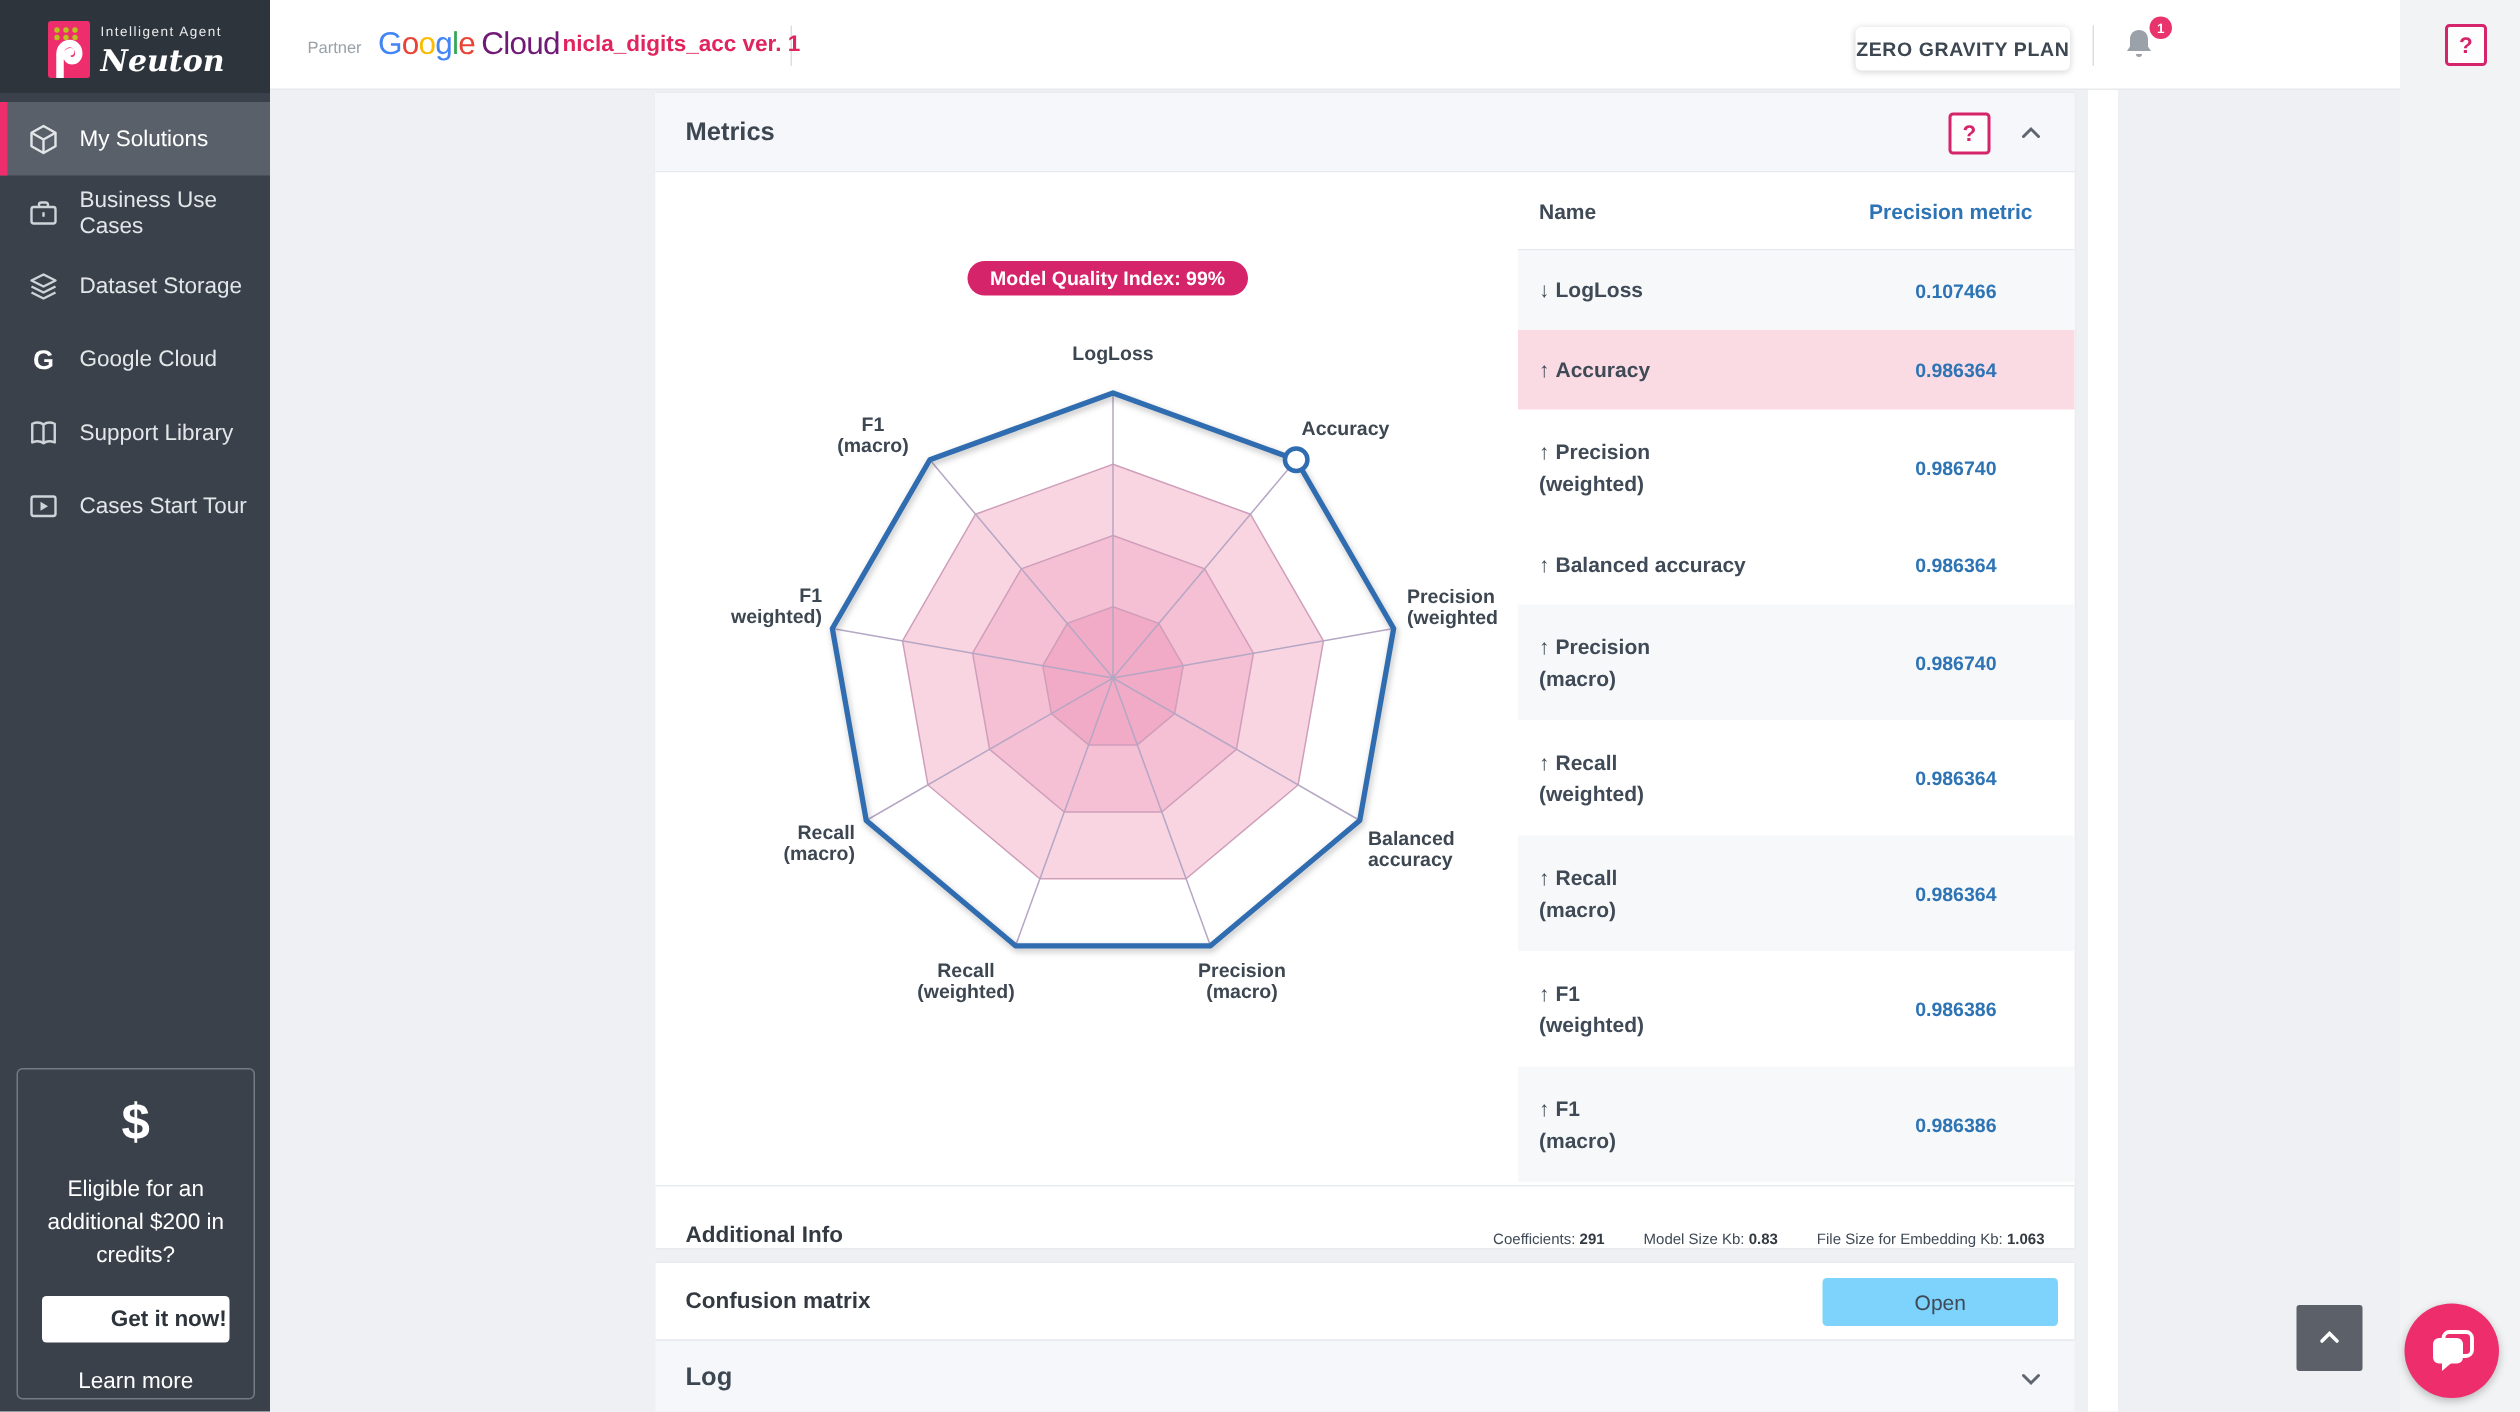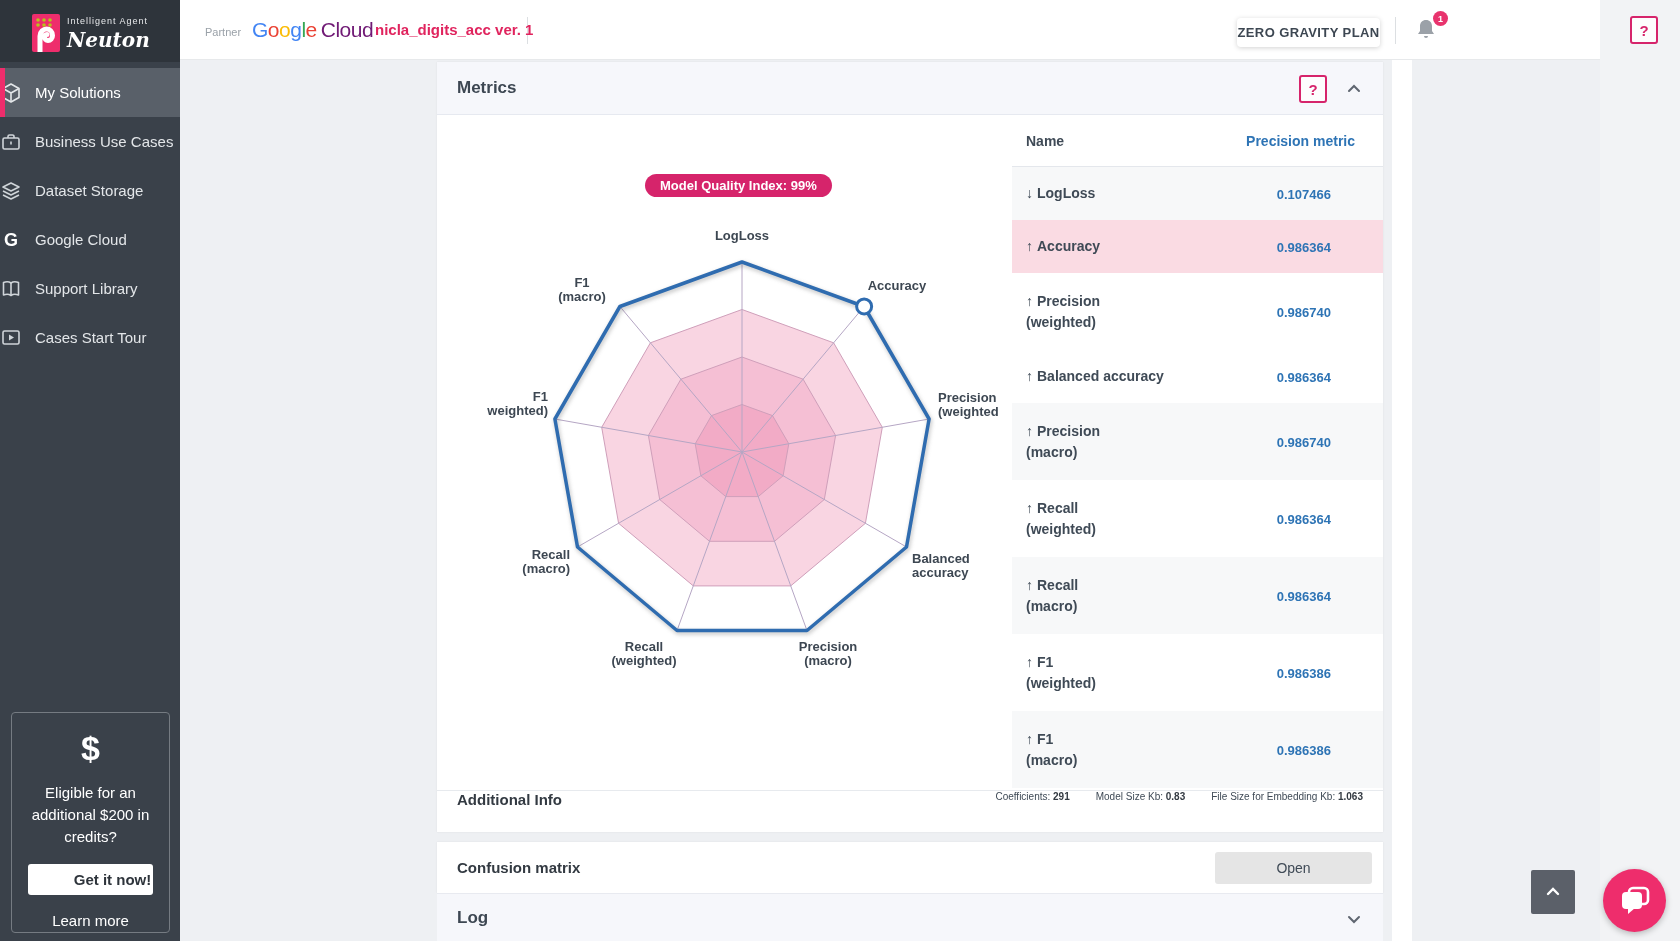--- a/index.html
+++ b/index.html
@@ -7,21 +7,21 @@
               font-family:"Liberation Sans","DejaVu Sans",sans-serif; }
 
   
   .sidebar { position:absolute; left:0; top:0; width:180px; height:941px; background:#3a414a; z-index:5; }
   .logo-block { height:62px; background:#2e343b; position:relative; cursor:pointer; }
   .logo-mark { position:absolute; left:32px; top:14px; width:28px; height:38px; background:#ee2d6c; border-radius:2px; }
   .logo-texts { position:absolute; left:67px; top:16px; color:#fff; }
   .logo-tagline { font-size:9px; letter-spacing:1px; color:#e8eaec; }
   .logo-name { font-family:"DejaVu Serif",serif; font-style:italic; font-weight:bold; font-size:20px; margin-top:2px; }
   .nav { margin-top:6px; }
-  .nav-item { height:49px; display:flex; align-items:center; color:#e3e6e9; font-size:15px; cursor:pointer; position:relative; }
+  .nav-item { height:49px; display:flex; align-items:center; padding-left:18px; color:#e3e6e9; font-size:15px; cursor:pointer; position:relative; }
   .nav-item .nicon { width:22px; height:22px; margin-right:13px; flex:0 0 22px; display:flex; align-items:center; justify-content:center; }
   .nav-item.active { background:#596069; color:#fff; }
   .nav-item.active::before { content:""; position:absolute; left:0; top:0; bottom:0; width:5px; background:#ee2d6c; }
   .promo { position:absolute; left:11px; top:712px; width:159px; height:221px; border:1px solid #757b82; border-radius:4px; color:#fff; text-align:center; }
   .promo-dollar { font-size:34px; font-weight:bold; margin-top:16px; }
   .promo-msg { font-size:15px; line-height:22px; padding:14px 10px 0 10px; }
   .promo-btn { display:block; width:125px; height:31px; margin:16px auto 0 auto; background:#fff; border:none; border-radius:3px;
                font-size:15px; font-weight:bold; color:#2e343b; cursor:pointer; font-family:inherit;padding-left:44px; }
   .promo-link { display:block; margin-top:17px; font-size:15px; color:#fff; cursor:pointer; }
 
@@ -66,29 +66,29 @@
   .mtable-head .vh { margin-left:auto; font-size:14px; font-weight:600; color:#2e74b5; cursor:pointer; }
   .mrow { position:relative; height:53px; display:flex; align-items:center; padding-left:14px; }
   .mrow.tall { height:77px; }
   .mrow.shaded { background:#f7f8f9; }
   .mrow.highlight { background:#fadbe3; }
   .mrow .nm { font-size:14px; font-weight:600; color:#3f4a56; line-height:21px; }
   .mrow .arrow { font-weight:400; margin-right:4px; }
   .mrow .val { position:absolute; right:52px; top:50%; transform:translateY(-50%); font-size:13px; font-weight:bold; color:#2e74b5; }
 
   
-  .add-info { height:42px; border-top:1px solid #e7eaee; display:flex; align-items:flex-start; padding:0 20px; }
+  .add-info { height:42px; border-top:1px solid #e7eaee; display:flex; align-items:flex-end; padding:0 20px; }
   .ai-title { font-size:15px; font-weight:bold; color:#333a42; }
   .ai-items { margin-left:auto; display:flex; gap:26px; font-size:10px; color:#3f4a56; }
   .ai-items b { color:#333a42; }
 
   
   .card-cm { top:842px; height:51px; display:flex; align-items:center; }
   .cm-title { font-size:15px; font-weight:bold; color:#333a42; margin-left:20px; }
-  .cm-open { position:absolute; right:11px; top:10px; width:157px; height:32px; background:#e5e5e5; border:none; border-radius:3px;
+  .cm-open { position:absolute; right:11px; top:10px; width:157px; height:32px; background:#7dd3fc; border:none; border-radius:3px;
              font-size:14px; color:#3f4a56; cursor:pointer; font-family:inherit; }
   .card-log { top:893px; height:48px; background:#f6f7fb; display:flex; align-items:center; box-shadow:none; border-top:1px solid #e8eaf0; }
   .log-chevron { position:absolute; right:21px; top:17px; width:16px; height:16px; cursor:pointer; }
 
   
   .to-top { position:absolute; left:1531px; top:870px; width:44px; height:44px; background:#5b6069; border:none; border-radius:2px;
             cursor:pointer; z-index:6; display:flex; align-items:center; justify-content:center; }
   .chat-fab { position:absolute; left:1603px; top:869px; width:63px; height:63px; border-radius:50%; background:#ee2d6c; border:none;
               cursor:pointer; z-index:6; display:flex; align-items:center; justify-content:center; box-shadow:0 2px 6px rgba(0,0,0,.25); }
 </style>

